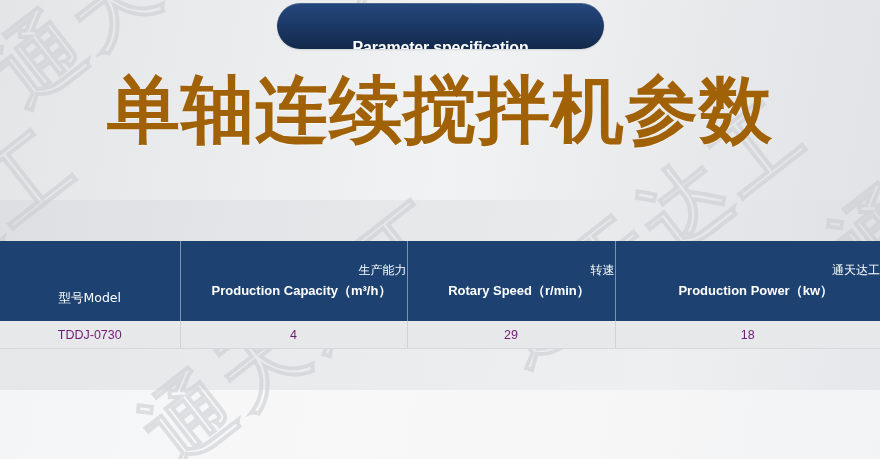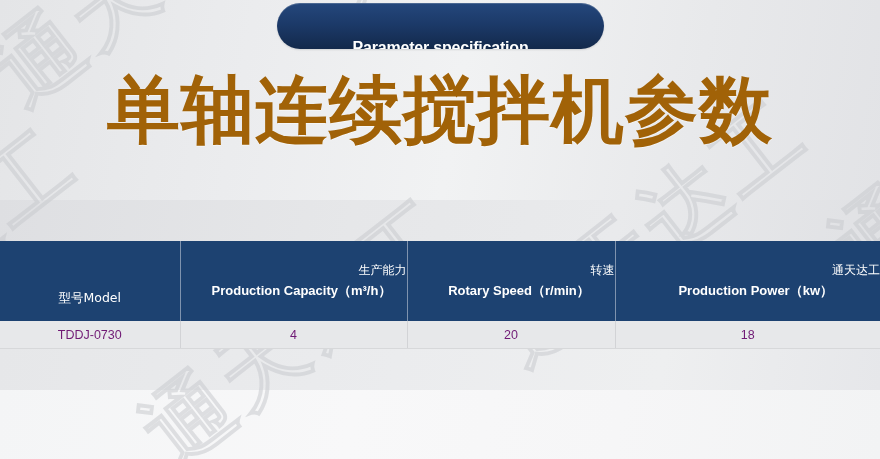--- a/index.html
+++ b/index.html
@@ -231,19 +231,19 @@
         <th>
           <span class="th-cn">通天达工</span>
           <span class="th-en">Production Power（kw）</span>
         </th>
       </tr>
     </thead>
     <tbody>
       <tr>
         <td>TDDJ-0730</td>
         <td>4</td>
-        <td>20</td>
+        <td>29</td>
         <td>18</td>
       </tr>
     </tbody>
   </table>
 
 </div>
 
 </body></html>

